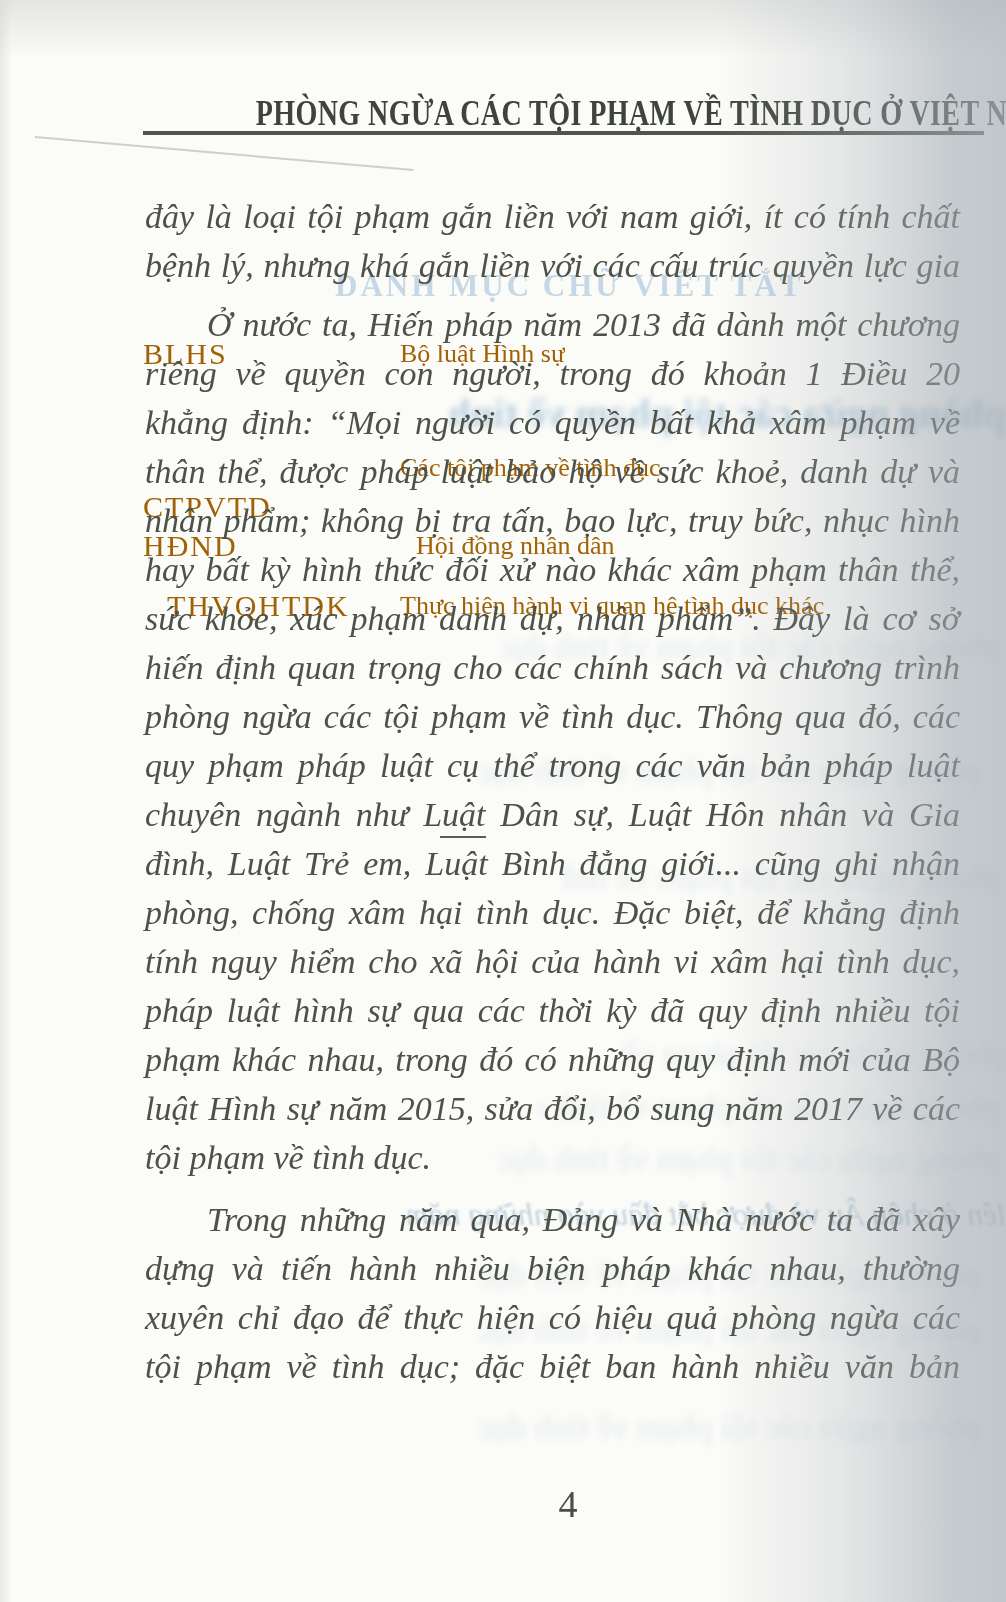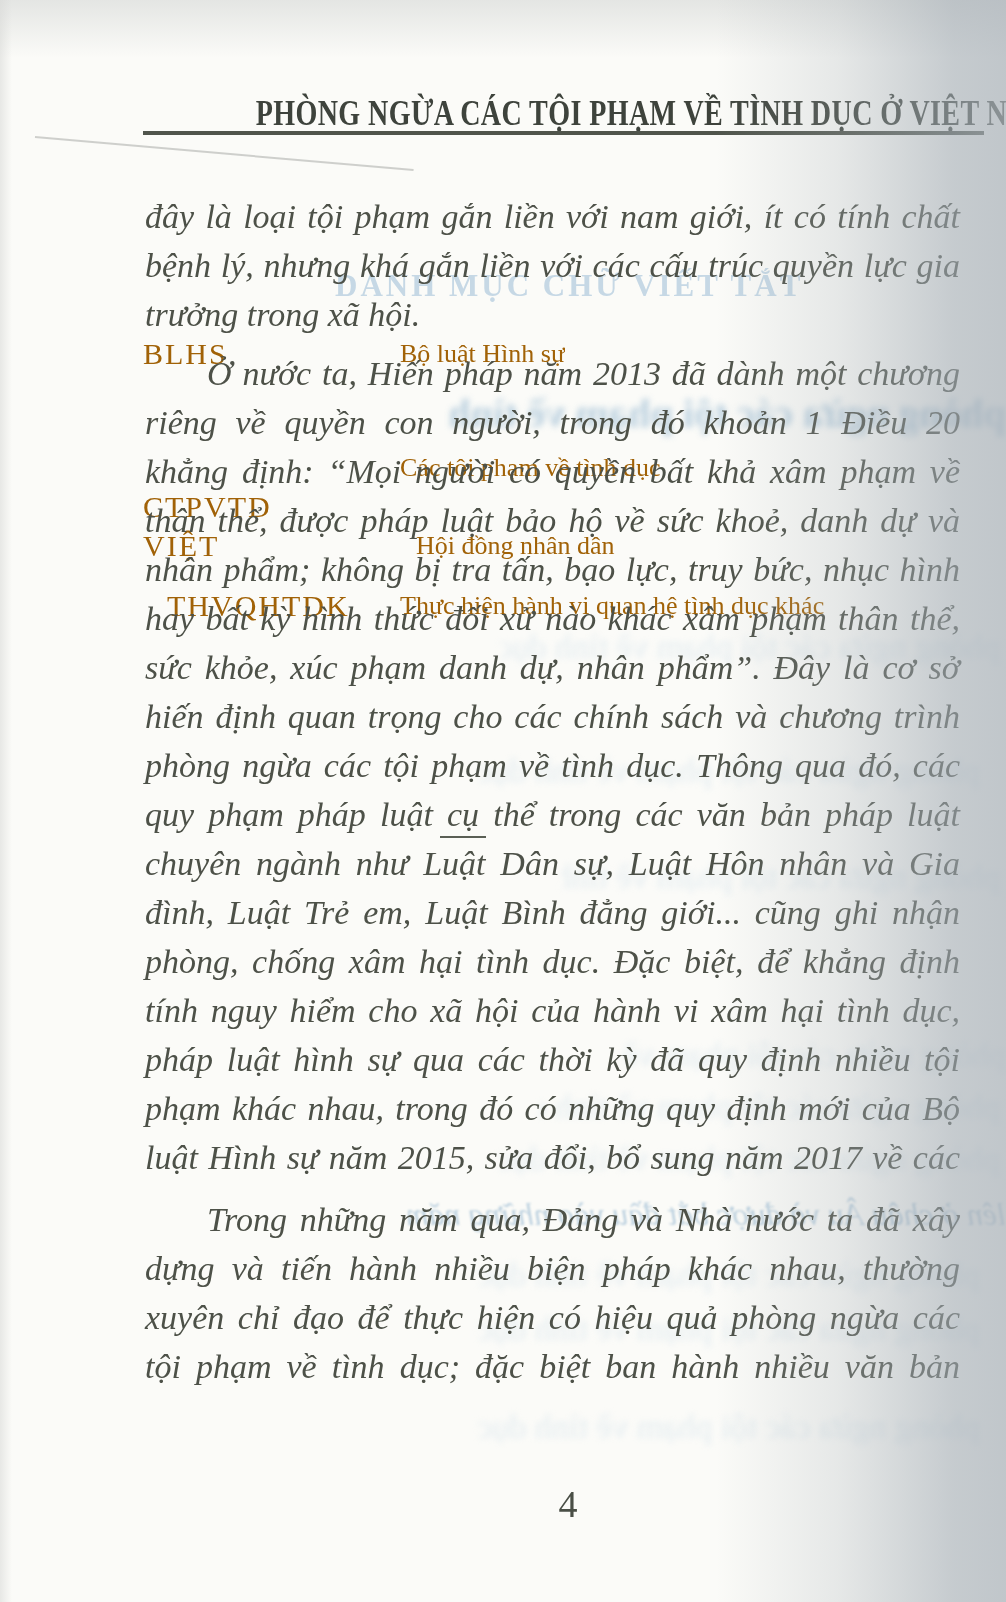--- a/index.html
+++ b/index.html
@@ -54,21 +54,21 @@
 
   <div>
     <div class="ghost head" style="left:335px;top:268px;">DANH MỤC CHỮ VIẾT TẮT</div>
 
     <div class="ghost caps" style="left:143px;top:337px;">BLHS</div>
     <div class="ghost meaning" style="left:400px;top:339px;">Bộ luật Hình sự</div>
 
     <div class="ghost caps" style="left:143px;top:490px;">CTPVTD</div>
     <div class="ghost meaning" style="left:400px;top:453px;text-align:center;">Các tội phạm về tình dục</div>
 
-    <div class="ghost caps" style="left:143px;top:529px;">VIỆT</div>
+    <div class="ghost caps" style="left:143px;top:529px;">HĐND</div>
     <div class="ghost meaning" style="left:400px;top:531px;margin-left:16px;">Hội đồng nhân dân</div>
 
     <div class="ghost caps" style="left:143px;top:589px;margin-left:24px;">THVQHTDK</div>
     <div class="ghost meaning" style="left:400px;top:591px;">Thực hiện hành vi quan hệ tình dục khác</div>
 
     <div class="ghost blob mirror" style="left:450px;top:390px;width:556px;">phòng ngừa các tội phạm về tình dục</div>
 
     <div class="ghost mirror soft" style="left:408px;top:1196px;width:598px;font-size:32px;font-style:italic;color:#bed2e0;">lên ở châu Âu và được bắt đầu vào những năm 19</div>
 
     <div class="ghost blur mirror" style="left:500px;top:628px;width:500px;">phòng ngừa các tội phạm về tình dục</div>
@@ -83,38 +83,38 @@
   </div>
 
   <div class="header">
     <span class="header-title">PHÒNG NGỪA CÁC TỘI PHẠM VỀ TÌNH DỤC Ở VIỆT NAM</span>
     <div class="header-rule"></div>
   </div>
 
   <div class="body">
     <div class="line">đây là loại tội phạm gắn liền với nam giới, ít có tính chất</div>
     <div class="line">bệnh lý, nhưng khá gắn liền với các cấu trúc quyền lực gia</div>
-    <div class="line para-end">trưởng trong xã hội.</div>
     <div class="line indent gap1">Ở nước ta, Hiến pháp năm 2013 đã dành một chương</div>
     <div class="line">riêng về quyền con người, trong đó khoản 1 Điều 20</div>
     <div class="line">khẳng định: “Mọi người có quyền bất khả xâm phạm về</div>
     <div class="line">thân thể, được pháp luật bảo hộ về sức khoẻ, danh dự và</div>
     <div class="line">nhân phẩm; không bị tra tấn, bạo lực, truy bức, nhục hình</div>
     <div class="line">hay bất kỳ hình thức đối xử nào khác xâm phạm thân thể,</div>
     <div class="line">sức khỏe, xúc phạm danh dự, nhân phẩm”. Đây là cơ sở</div>
     <div class="line">hiến định quan trọng cho các chính sách và chương trình</div>
     <div class="line">phòng ngừa các tội phạm về tình dục. Thông qua đó, các</div>
     <div class="line">quy phạm pháp luật cụ thể trong các văn bản pháp luật</div>
     <div class="line">chuyên ngành như Luật Dân sự, Luật Hôn nhân và Gia</div>
     <div class="line">đình, Luật Trẻ em, Luật Bình đẳng giới... cũng ghi nhận</div>
     <div class="line">phòng, chống xâm hại tình dục. Đặc biệt, để khẳng định</div>
     <div class="line">tính nguy hiểm cho xã hội của hành vi xâm hại tình dục,</div>
     <div class="line">pháp luật hình sự qua các thời kỳ đã quy định nhiều tội</div>
     <div class="line">phạm khác nhau, trong đó có những quy định mới của Bộ</div>
     <div class="line">luật Hình sự năm 2015, sửa đổi, bổ sung năm 2017 về các</div>
+    <div class="line para-end">tội phạm về tình dục.</div>
     <div class="line indent gap2">Trong những năm qua, Đảng và Nhà nước ta đã xây</div>
     <div class="line">dựng và tiến hành nhiều biện pháp khác nhau, thường</div>
     <div class="line">xuyên chỉ đạo để thực hiện có hiệu quả phòng ngừa các</div>
     <div class="line">tội phạm về tình dục; đặc biệt ban hành nhiều văn bản</div>
   </div>
 
   <div class="underline-artifact"></div>
 
   <div class="page-number">4</div>
 

